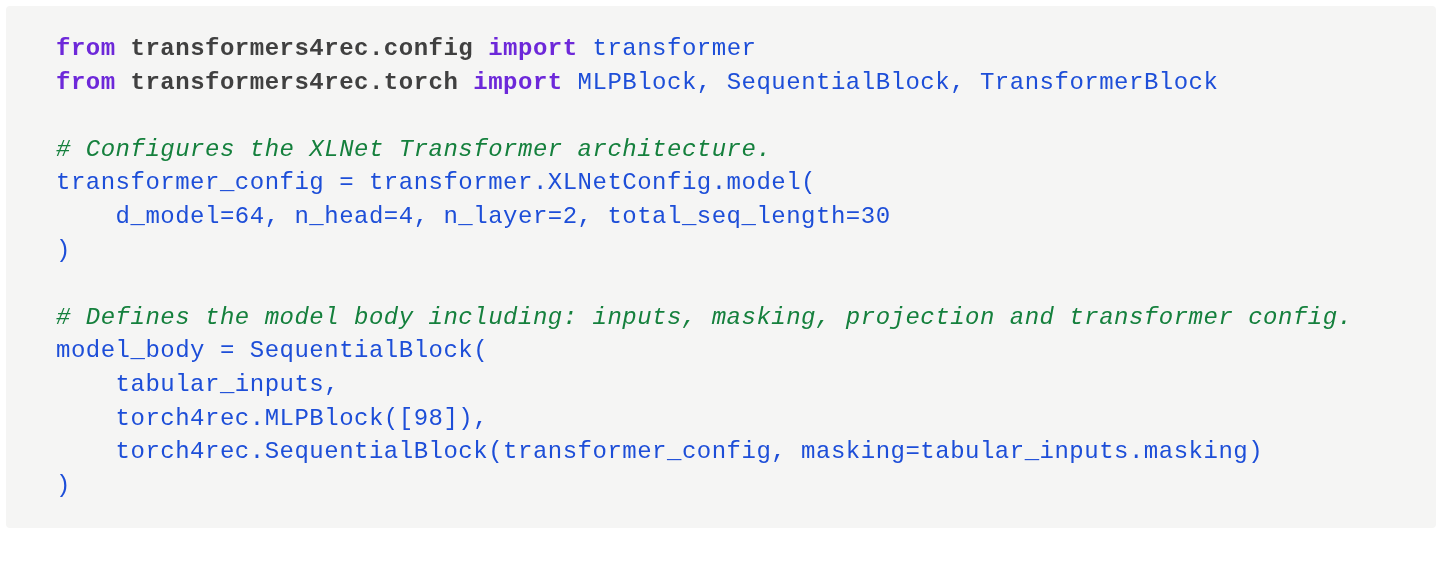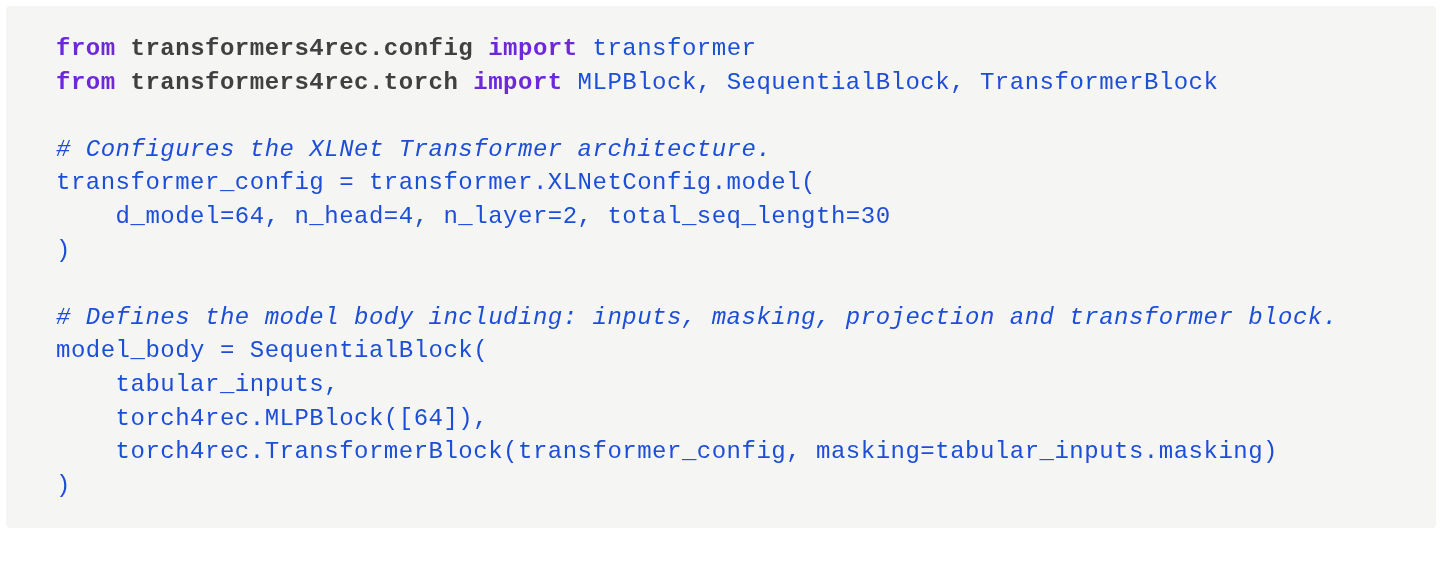--- a/index.html
+++ b/index.html
@@ -27,36 +27,36 @@
     }
     .kw {
       color: #6d28d9;
       font-weight: bold;
     }
     .mod {
       color: #404040;
       font-weight: bold;
     }
     .comment {
-      color: #1d4ed8;
+      color: #15803d;
       font-style: italic;
     }
     .txt {
       color: #1d4ed8;
     }
   </style>
 </head>
 <body>
 
 <div class="code-block"><span class="kw">from</span> <span class="mod">transformers4rec.config</span> <span class="kw">import</span><span class="txt"> transformer</span>
 <span class="kw">from</span> <span class="mod">transformers4rec.torch</span> <span class="kw">import</span><span class="txt"> MLPBlock, SequentialBlock, TransformerBlock</span>
 <span></span>
 <span class="comment"># Configures the XLNet Transformer architecture.</span>
 <span class="txt">transformer_config = transformer.XLNetConfig.model(</span>
 <span class="txt">    d_model=64, n_head=4, n_layer=2, total_seq_length=30</span>
 <span class="txt">)</span>
 <span></span>
-<span class="comment"># Defines the model body including: inputs, masking, projection and transformer block.</span>
+<span class="comment"># Defines the model body including: inputs, masking, projection and transformer config.</span>
 <span class="txt">model_body = SequentialBlock(</span>
 <span class="txt">    tabular_inputs,</span>
-<span class="txt">    torch4rec.MLPBlock([64]),</span>
-<span class="txt">    torch4rec.TransformerBlock(transformer_config, masking=tabular_inputs.masking)</span>
+<span class="txt">    torch4rec.MLPBlock([98]),</span>
+<span class="txt">    torch4rec.SequentialBlock(transformer_config, masking=tabular_inputs.masking)</span>
 <span class="txt">)</span></div>
 
 </body></html>

